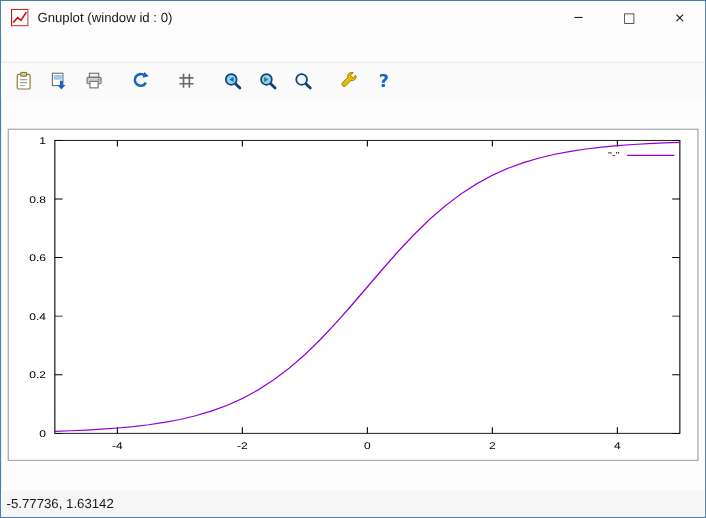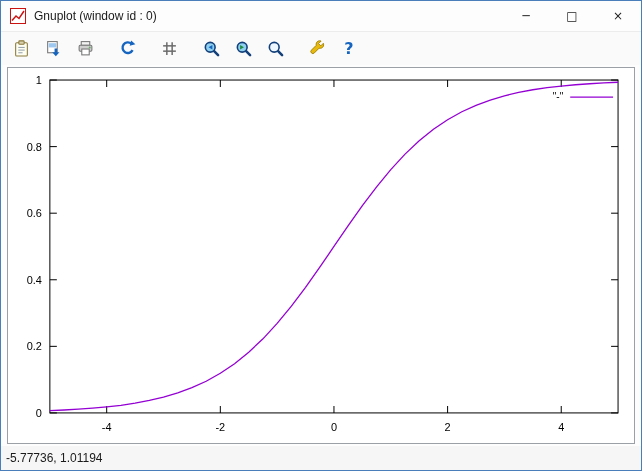--- a/index.html
+++ b/index.html
@@ -5,20 +5,21 @@
   * { box-sizing: border-box; margin: 0; padding: 0; }
   html,body { width: 642px; height: 471px; }
   body { font-family: "Liberation Sans", sans-serif; background: #e8e8e8; }
 
   .window {
     width: 642px; height: 471px;
     border: 1px solid #4a7ebb;
     background: #fdfdfd;
     display: flex; flex-direction: column;
     overflow: hidden;
+    gap: 25px;
   }
 
   
   .titlebar {
     height: 30px; flex: 0 0 30px;
     display: flex; align-items: center;
     padding-left: 9px;
     background: #fdfdfd;
   }
   .titlebar .app-icon { width: 16px; height: 16px; flex: 0 0 16px; }
@@ -203,16 +204,16 @@
         <line x1="42" y1="12" x2="49" y2="12" stroke="#000"></line>
         <line x1="612" y1="12" x2="605" y2="12" stroke="#000"></line>
         <text x="34" y="16" text-anchor="end" class="tick">1</text>
         <polyline points="42.0,341.8 56.3,341.1 70.5,340.3 84.8,339.3 99.0,338.0 113.3,336.4 127.5,334.3 141.8,331.6 156.0,328.3 170.3,324.0 184.5,318.8 198.8,312.4 213.0,304.4 227.3,294.9 241.5,283.4 255.8,270.1 270.0,254.7 284.3,237.5 298.5,218.7 312.8,198.7 327.0,178.0 341.3,157.3 355.5,137.3 369.8,118.5 384.0,101.3 398.3,85.9 412.5,72.6 426.8,61.1 441.0,51.6 455.3,43.6 469.5,37.2 483.8,32.0 498.0,27.7 512.3,24.4 526.5,21.7 540.8,19.6 555.0,18.0 569.3,16.7 583.5,15.7 597.8,14.9 612.0,14.2" fill="none" stroke="#9400d3" stroke-width="1.3"></polyline>
         <text x="557" y="32" text-anchor="end" class="legend-text">"-"</text>
         <line x1="564" y1="29" x2="607" y2="29" stroke="#9400d3" stroke-width="1.3"></line>
       </svg>
   </div>
 
   <div class="statusbar">
-    <span>-5.77736,  1.01194</span>
+    <span>-5.77736,  1.63142</span>
   </div>
 
 </div>
 
 </body></html>

